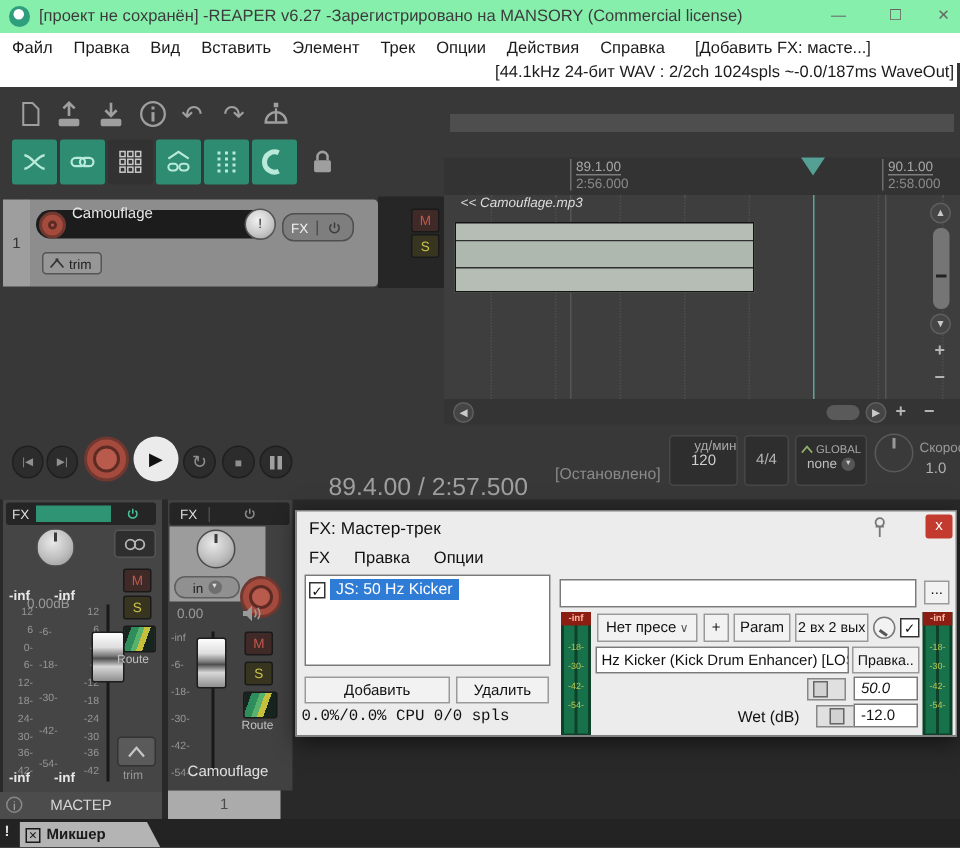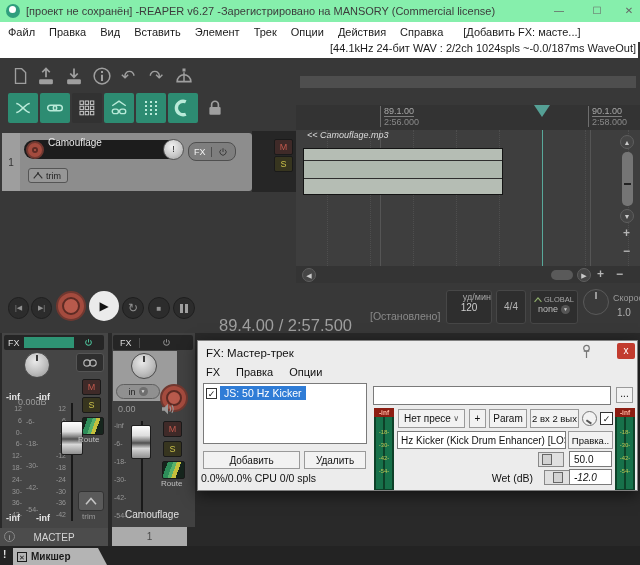--- a/index.html
+++ b/index.html
@@ -452,21 +452,21 @@
       <span class="fxw-menu-item">Опции</span>
     </div>
     <div class="abs field" style="left:5px;top:42px;width:164px;height:61px;">
       <div style="display:flex;align-items:center;gap:3px;padding:2px;">
         <span class="checkbox" style="width:11px;height:11px;">✓</span>
         <span class="sel-blue" style="font-size:10.5px;padding:1px 4px;">JS: 50 Hz Kicker</span>
       </div>
     </div>
     <span class="abs btn-light" style="left:5px;top:110px;width:97px;height:18px;line-height:17px;">Добавить</span>
     <span class="abs btn-light" style="left:106px;top:110px;width:62px;height:18px;line-height:17px;">Удалить</span>
-    <span class="abs" style="left:3px;top:131px;font-size:10.5px;color:#111;">0.0%/0.0% CPU 0/0 spls</span>
+    <span class="abs" style="left:3px;top:131px;font-size:10.5px;color:#111;font-family:Liberation Mono, monospace;">0.0%/0.0% CPU 0/0 spls</span>
     <span class="abs field" style="left:175px;top:45px;width:238px;height:19px;"></span>
     <span class="abs btn-light" style="left:418px;top:46px;width:17px;height:16px;line-height:12px;">...</span>
 
     <div class="abs meter" style="left:176px;top:67px;width:20px;height:82px;">
       <span class="bar" style="left:2px;"></span>
       <span class="bar" style="left:11px;"></span>
       <span class="meter-inf">-inf</span>
       <span class="meter-scale">-18-
 -30-
 -42-
@@ -491,21 +491,21 @@
       <span class="meter-scale">-18-
 -30-
 -42-
 -54-</span>
     </div>
     <span class="abs field" style="left:199px;top:90px;width:169px;height:18px;font-size:10px;color:#111;line-height:17px;padding-left:3px;overflow:hidden;white-space:nowrap;">Hz Kicker (Kick Drum Enhancer) [LOSE</span>
     <span class="abs btn-light" style="left:370px;top:90px;width:45px;height:18px;line-height:17px;font-size:9.5px;">Правка..</span>
     <div class="abs slider" style="left:340px;top:111px;width:26px;height:15px;">
       <span class="thumb" style="left:3px;"></span>
     </div>
-    <span class="abs field" style="left:371px;top:110px;width:43px;height:16px;font-size:10px;line-height:15px;padding-left:4px;color:#111;">50.0</span>
+    <span class="abs field" style="left:371px;top:110px;width:43px;height:16px;font-size:10px;line-height:15px;padding-left:4px;color:#111;font-style:italic;">50.0</span>
     <span class="abs" style="left:199px;top:131px;width:136px;text-align:right;font-size:10.5px;color:#111;">Wet (dB)</span>
     <div class="abs slider" style="left:346px;top:129px;width:26px;height:15px;">
       <span class="thumb" style="left:8px;"></span>
     </div>
-    <span class="abs field" style="left:371px;top:128px;width:43px;height:16px;font-size:10px;line-height:15px;padding-left:4px;color:#111;font-style:italic;">-12.0</span>
+    <span class="abs field" style="left:371px;top:128px;width:43px;height:16px;font-size:10px;line-height:15px;padding-left:4px;color:#111;">-12.0</span>
   </div>
 
 </div>
 
 </body></html>

